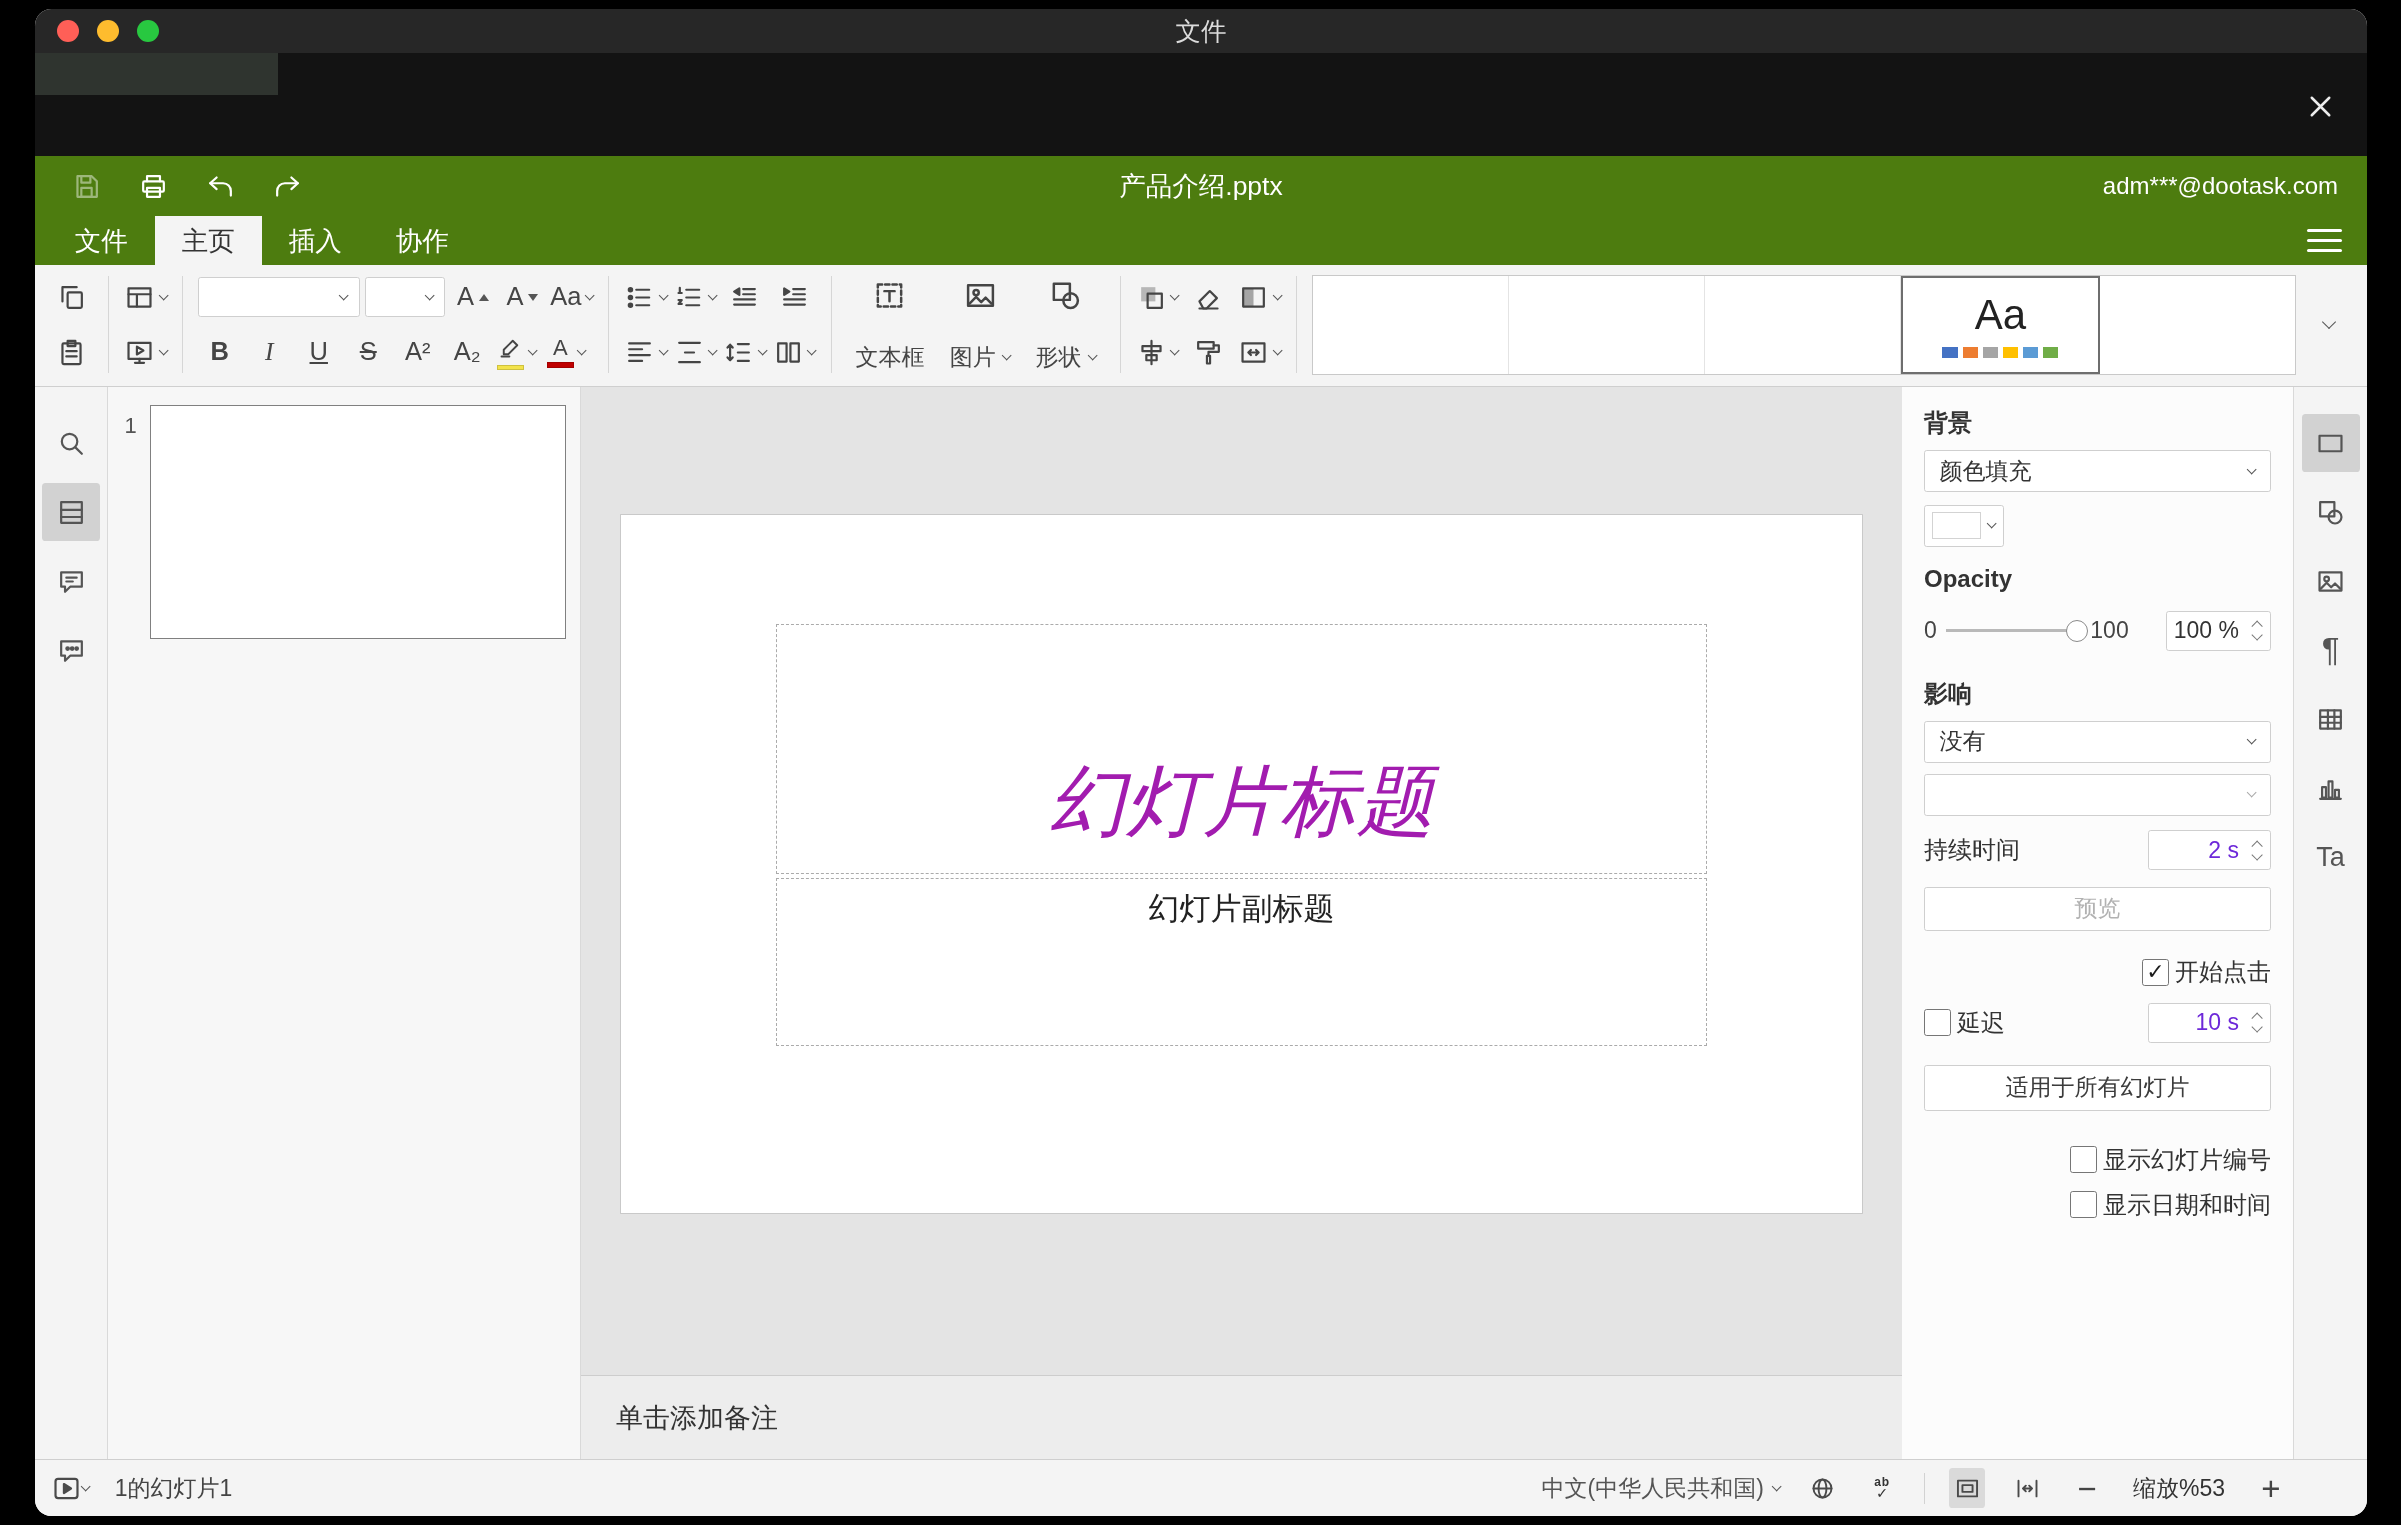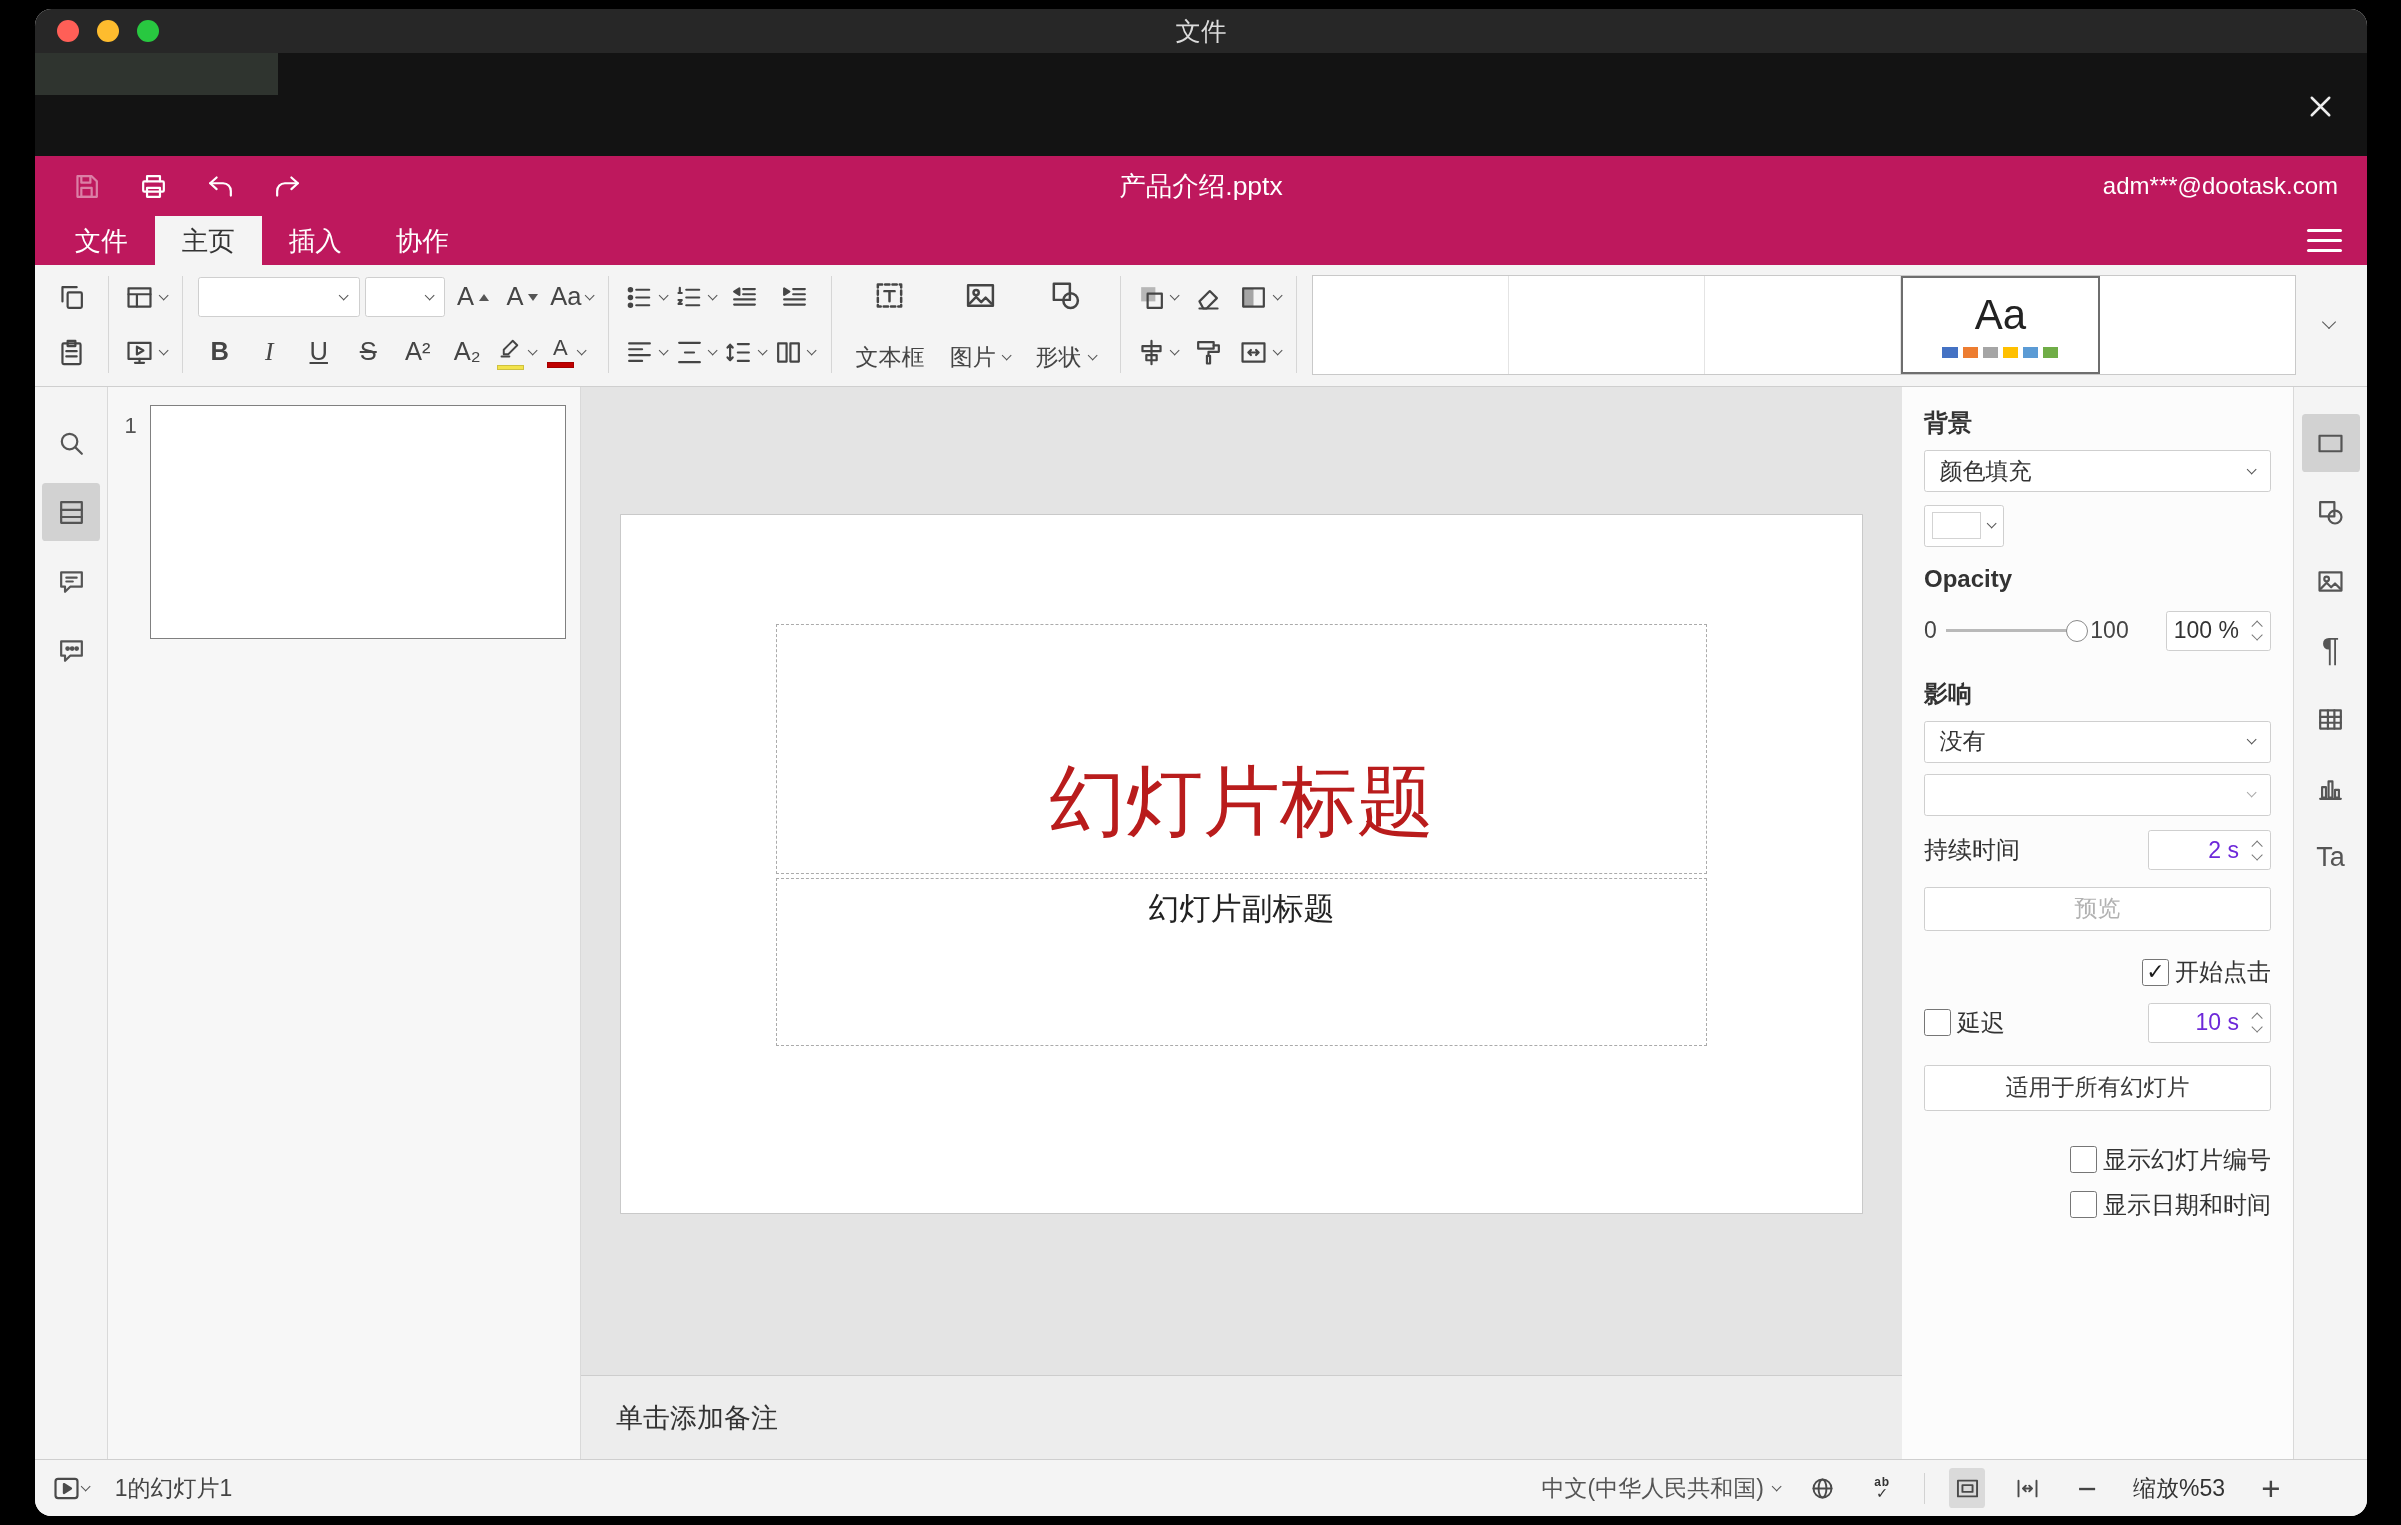--- a/index.html
+++ b/index.html
@@ -77,21 +77,21 @@
   .strip-btn.active { background:#d2d2d2; }
 
   .thumb-panel { width:473px; background:#f7f7f7; border-right:0.9px solid #d9d9d9; position:relative; }
   .thumb-num { position:absolute; left:16.4px; top:25.5px; font-size:22px; color:#555; }
   .thumb { position:absolute; left:42px; top:18px; width:416px; height:234px; background:#fff; border:1.8px solid #808080; }
 
   .canvas { flex:1; background:#e4e4e4; display:flex; flex-direction:column; min-width:0; }
   .canvas-area { flex:1; display:flex; justify-content:center; overflow:hidden; }
   .slide { width:1241px; height:698px; margin-top:128px; background:#fff; box-shadow:0 0 0 0.9px #c6c6c6; position:relative; flex:0 0 auto; }
   .ph { position:absolute; left:155px; width:931px; border:1.8px dashed #ababab; display:flex; justify-content:center; }
-  .ph-title { top:109px; height:250px; align-items:flex-end; padding-bottom:18px; font-size:77px; color:#b91c1c; }
+  .ph-title { top:109px; height:250px; align-items:flex-end; padding-bottom:18px; font-size:77px; color:#a21caf;font-style:italic; }
   .ph-sub { top:363px; height:168px; align-items:flex-start; padding-top:9px; font-size:31px; color:#222; }
   .notes { flex:0 0 84px; border-top:0.9px solid #cdcdcd; background:#ededed; display:flex; align-items:center; padding-left:35px; font-size:27px; color:#333; }
 
   
   .right-panel { width:392px; background:#fcfcfc; border-right:0.9px solid #d9d9d9; padding:20px 22px 0; font-size:24px; color:#333; overflow:hidden; }
   .rp-label { font-weight:bold; font-size:24px; }
   .select { height:42px; border:0.9px solid #cfcfcf; border-radius:2.7px; background:#fff; display:flex; align-items:center; padding:0 14.6px; font-size:23px; gap:9px; }
   .select .chev { margin-left:auto; }
   .select.dis { color:#b5b5b5; }
   .swatch-combo { width:80px; height:42px; border:0.9px solid #cfcfcf; border-radius:2.7px; background:#fff; display:flex; align-items:center; padding-right:7.3px; margin-top:12.8px; }
@@ -141,21 +141,21 @@
 
   <div class="overlaybar">
     <div class="remnant"></div>
     <div class="close-x">
       <svg class="ic i38" viewBox="0 0 24 24">
           <path d="M6 6l12 12M18 6L6 18"></path>
         </svg>
     </div>
   </div>
 
-  <div class="red-header" style="background: #be185d;">
+  <div class="red-header" style="background: #4d7c0f;">
     <div class="hdr-row1">
       <div class="quick">
         <span class="qbtn dim">
             <svg class="ic" viewBox="0 0 24 24">
               <path d="M5 4h11l4 4v12H5z"></path>
               <path d="M8 4v5h7V4"></path>
               <rect x="8" y="13" width="8" height="7"></rect>
             </svg>
           </span>
         <span class="qbtn">

